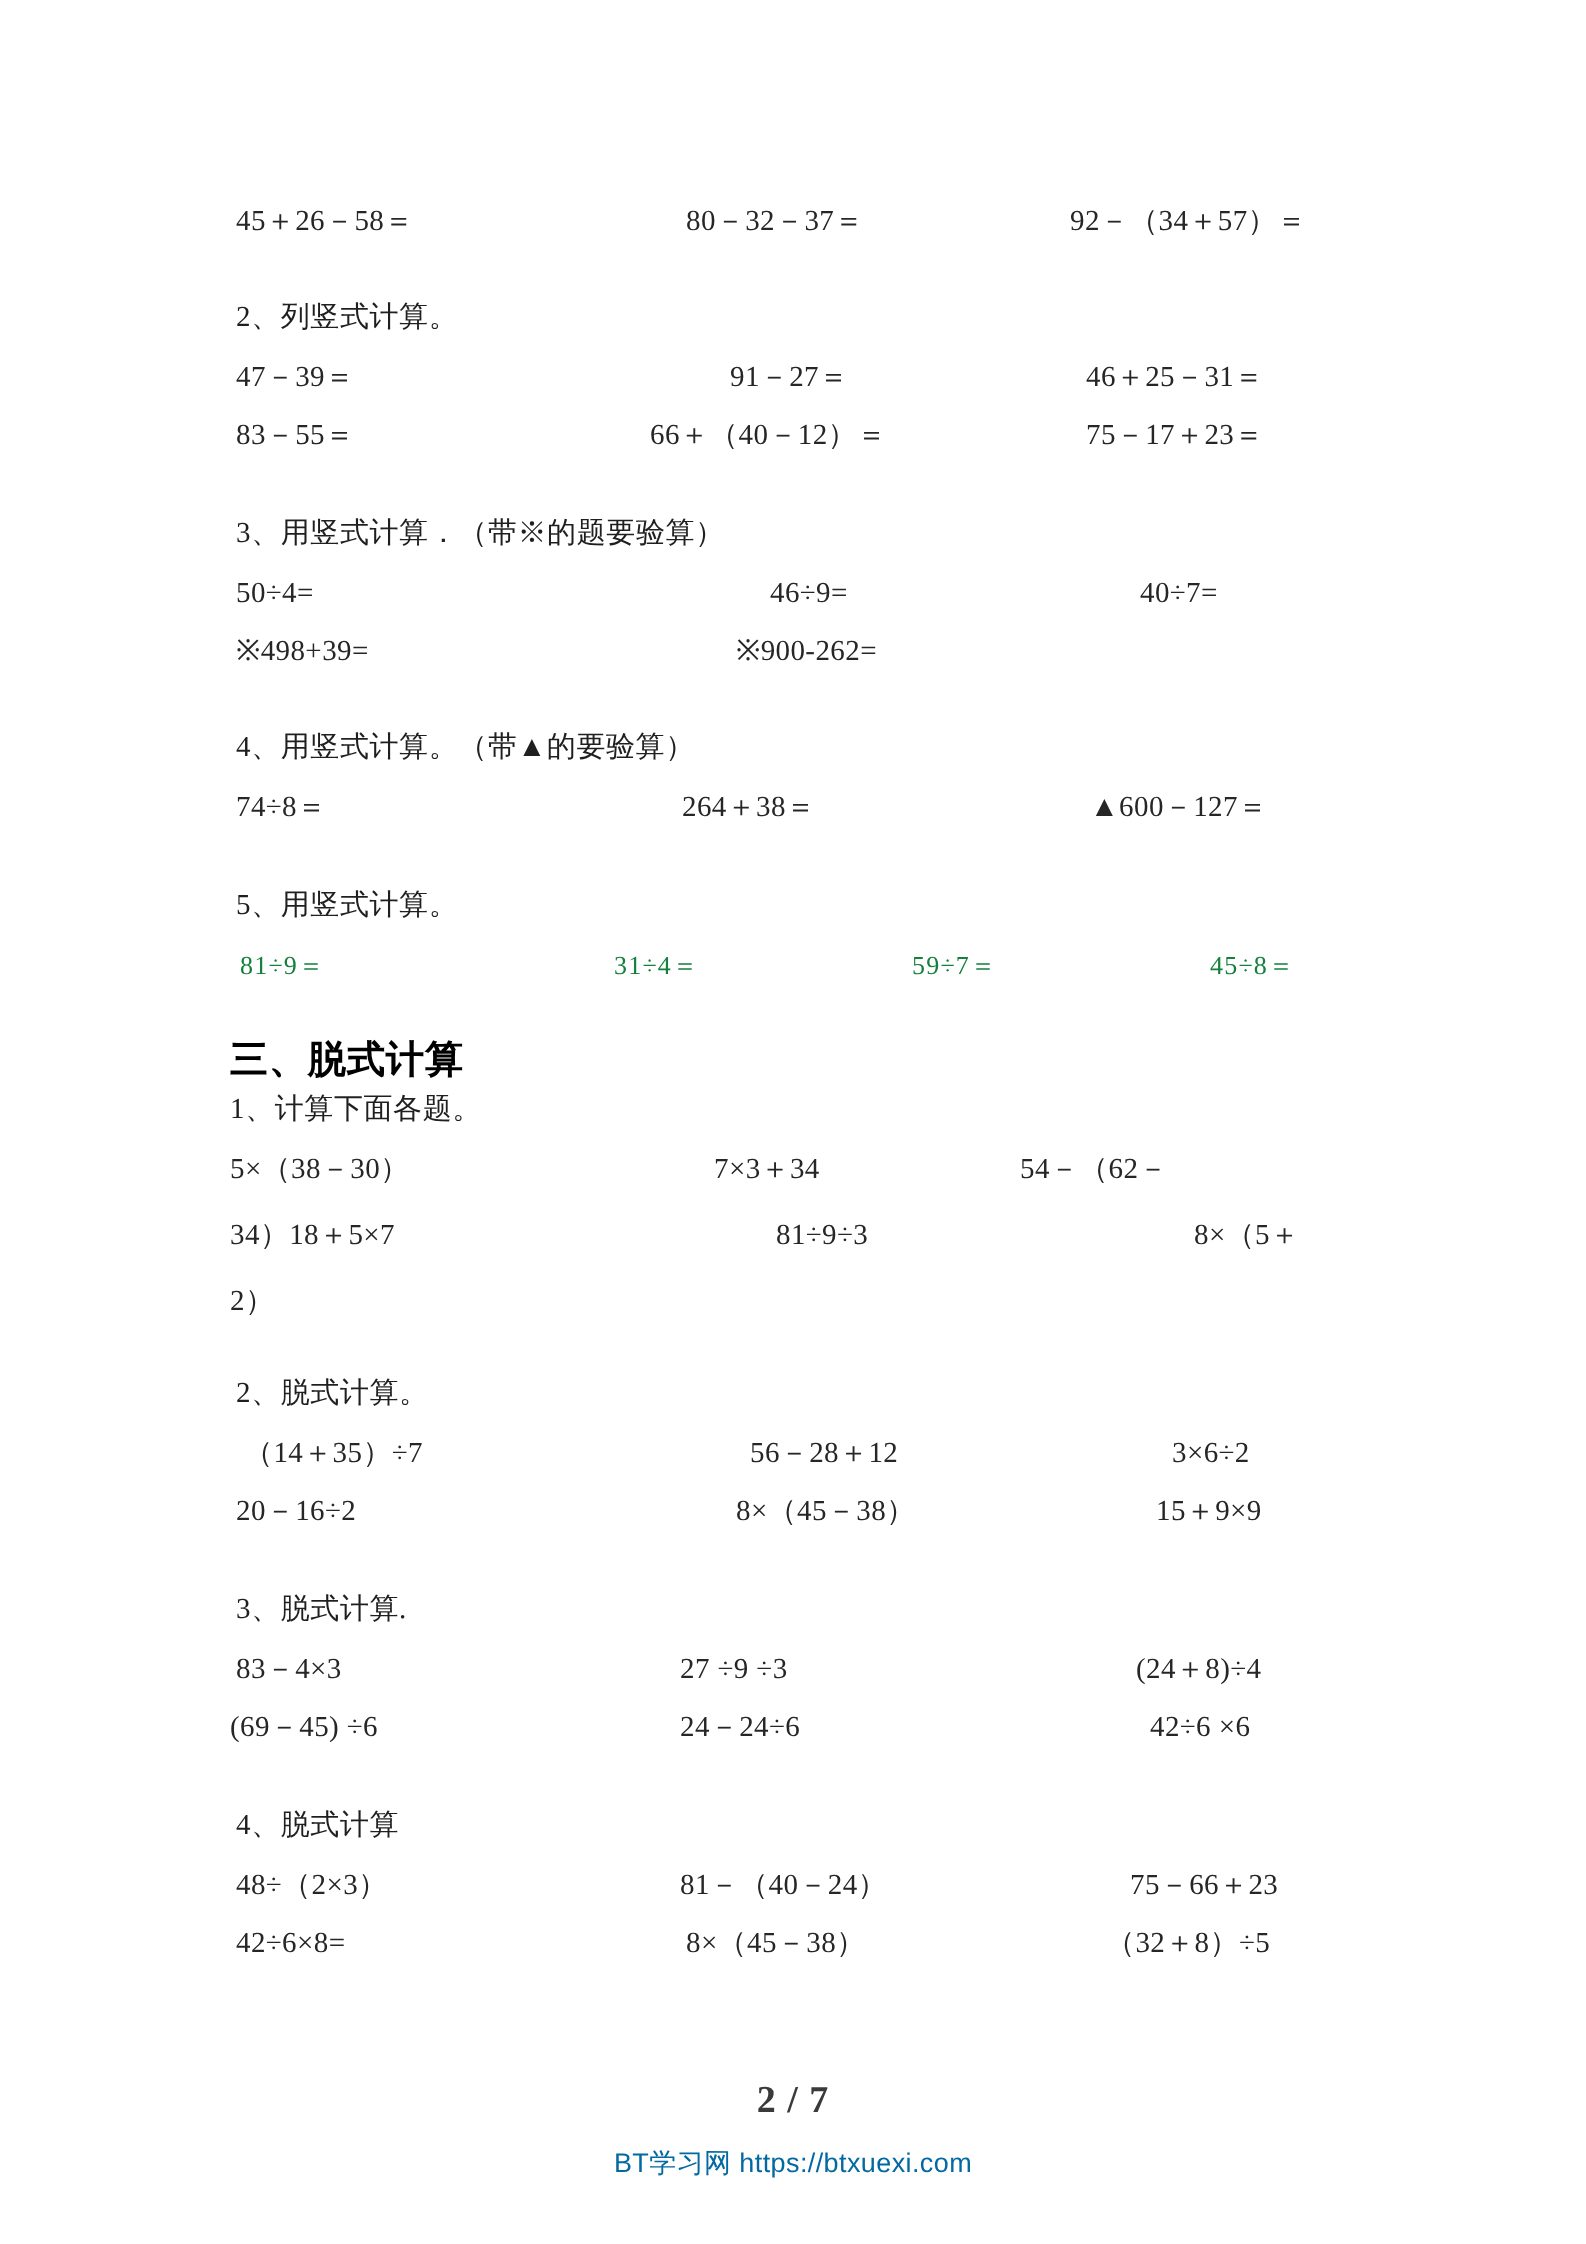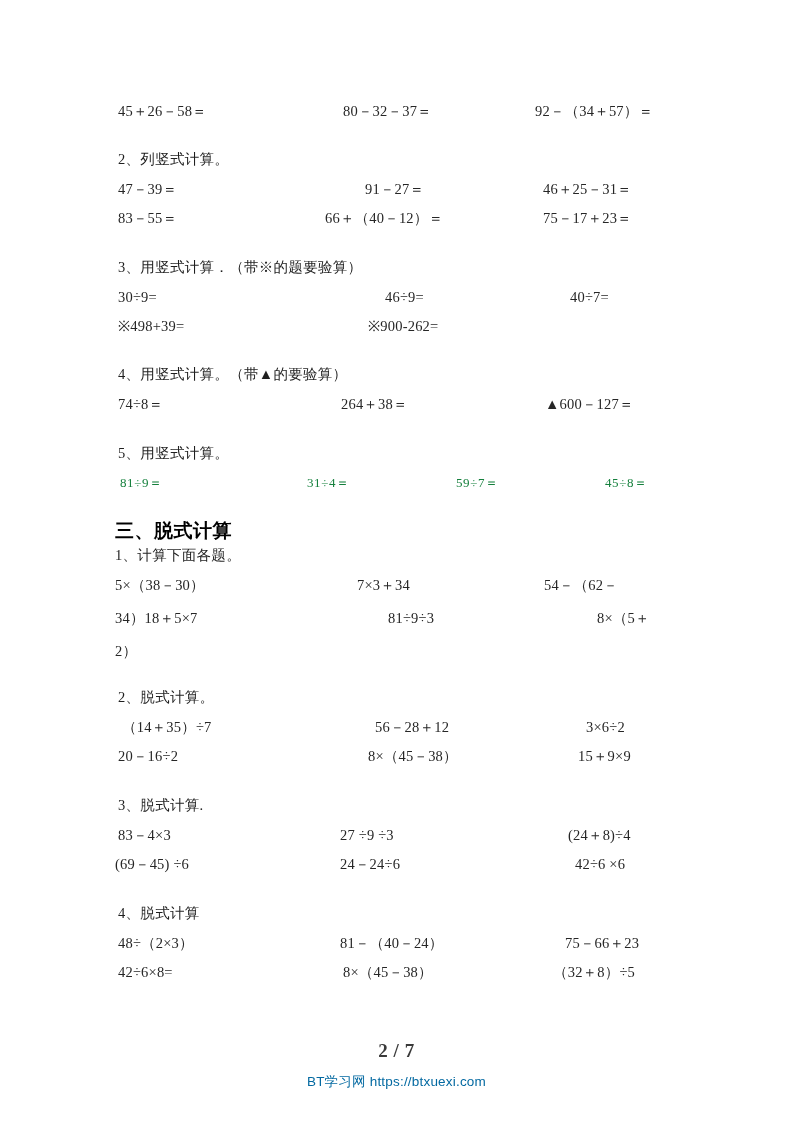--- a/index.html
+++ b/index.html
@@ -102,21 +102,21 @@
 
     <div class="sub-head" style="left:118px; top:152px;">2、列竖式计算。</div>
     <div class="cell" style="left:118px; top:182px;">47－39＝</div>
     <div class="cell" style="left:365px; top:182px;">91－27＝</div>
     <div class="cell" style="left:543px; top:182px;">46＋25－31＝</div>
     <div class="cell" style="left:118px; top:211px;">83－55＝</div>
     <div class="cell" style="left:325px; top:211px;">66＋（40－12）＝</div>
     <div class="cell" style="left:543px; top:211px;">75－17＋23＝</div>
 
     <div class="sub-head" style="left:118px; top:260px;">3、用竖式计算．（带※的题要验算）</div>
-    <div class="cell" style="left:118px; top:290px;">30÷9=</div>
+    <div class="cell" style="left:118px; top:290px;">50÷4=</div>
     <div class="cell" style="left:385px; top:290px;">46÷9=</div>
     <div class="cell" style="left:570px; top:290px;">40÷7=</div>
     <div class="cell" style="left:118px; top:319px;">※498+39=</div>
     <div class="cell" style="left:368px; top:319px;">※900-262=</div>
 
     <div class="sub-head" style="left:118px; top:367px;">4、用竖式计算。（带▲的要验算）</div>
     <div class="cell" style="left:118px; top:397px;">74÷8＝</div>
     <div class="cell" style="left:341px; top:397px;">264＋38＝</div>
     <div class="cell" style="left:545px; top:397px;">▲600－127＝</div>
 
@@ -124,21 +124,21 @@
     <div class="cell faint" style="left:120px; top:476px;">81÷9＝</div>
     <div class="cell faint" style="left:307px; top:476px;">31÷4＝</div>
     <div class="cell faint" style="left:456px; top:476px;">59÷7＝</div>
     <div class="cell faint" style="left:605px; top:476px;">45÷8＝</div>
 
     <div class="sec-title" style="left:115px; top:521px;">三、脱式计算</div>
 
     <div class="sub-head" style="left:115px; top:548px;">1、计算下面各题。</div>
     <div class="cell" style="left:115px; top:578px;">5×（38－30）</div>
     <div class="cell" style="left:357px; top:578px;">7×3＋34</div>
-    <div class="cell" style="left:544px; top:578px;">54－（62－</div>
+    <div class="cell" style="left:510px; top:578px;">54－（62－</div>
     <div class="cell" style="left:115px; top:611px;">34）18＋5×7</div>
     <div class="cell" style="left:388px; top:611px;">81÷9÷3</div>
     <div class="cell" style="left:597px; top:611px;">8×（5＋</div>
     <div class="cell" style="left:115px; top:644px;">2）</div>
 
     <div class="sub-head" style="left:118px; top:690px;">2、脱式计算。</div>
     <div class="cell" style="left:122px; top:720px;">（14＋35）÷7</div>
     <div class="cell" style="left:375px; top:720px;">56－28＋12</div>
     <div class="cell" style="left:586px; top:720px;">3×6÷2</div>
     <div class="cell" style="left:118px; top:749px;">20－16÷2</div>

